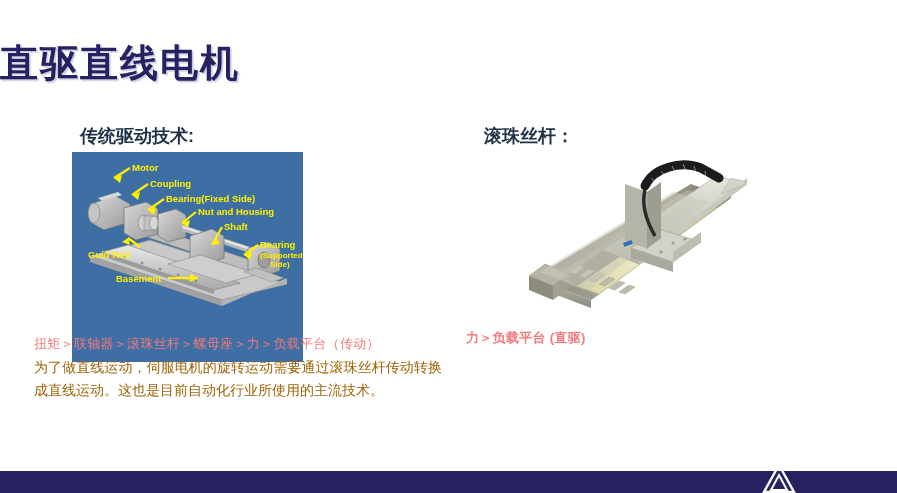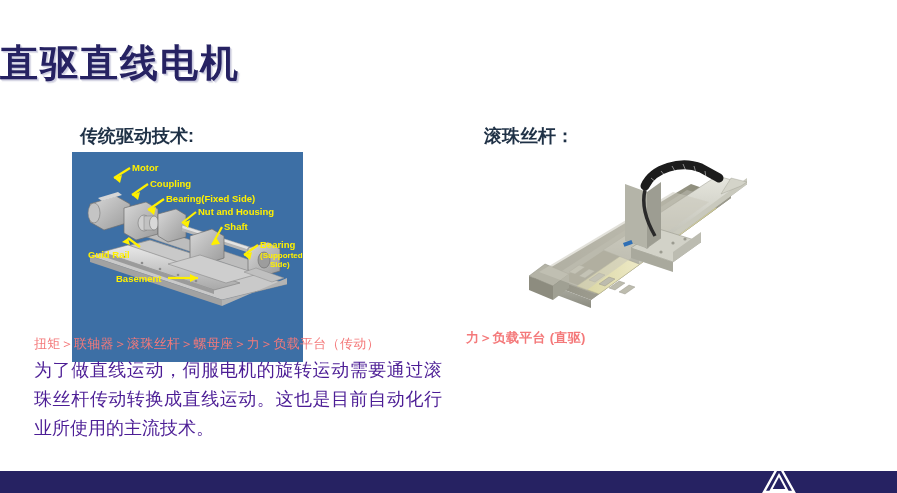--- a/index.html
+++ b/index.html
@@ -56,23 +56,23 @@
     color:#f4797a;
     white-space:nowrap;
     letter-spacing:.3px;
   }
   .chain.left{left:34px;top:329px;margin-top:6px;}
   .chain.right{left:466px;top:329px;font-weight:bold;}
 
   
   .para{
     position:absolute;
-    font-size:18px;
+    font-size:14px;
     line-height:1.62;
-    color:#4c1d95;
+    color:#a16207;
     text-align:justify;
   }
   .para.left{left:34px;top:356px;width:408px;}
   .para.right{left:466px;top:356px;width:400px;}
 
   
   .footer-bar{
     position:absolute;left:0;bottom:0;width:897px;height:22px;
     background:#262262;
   }

